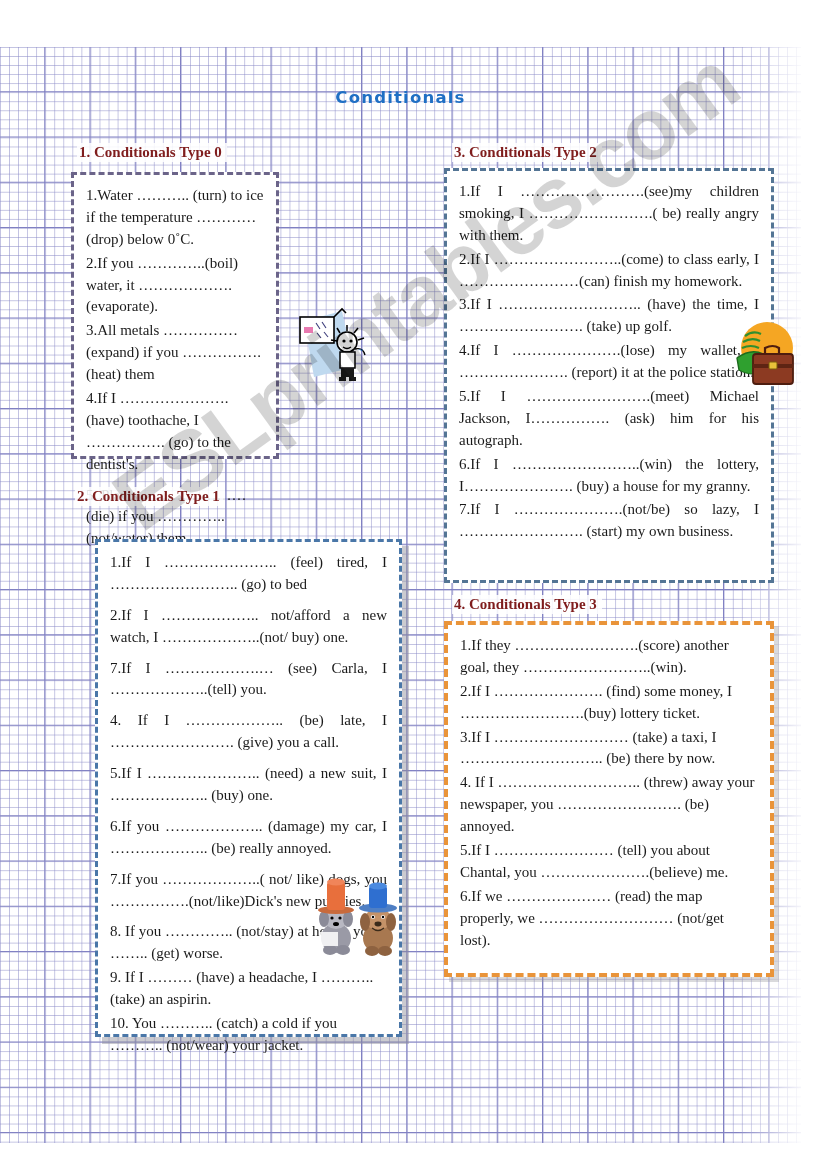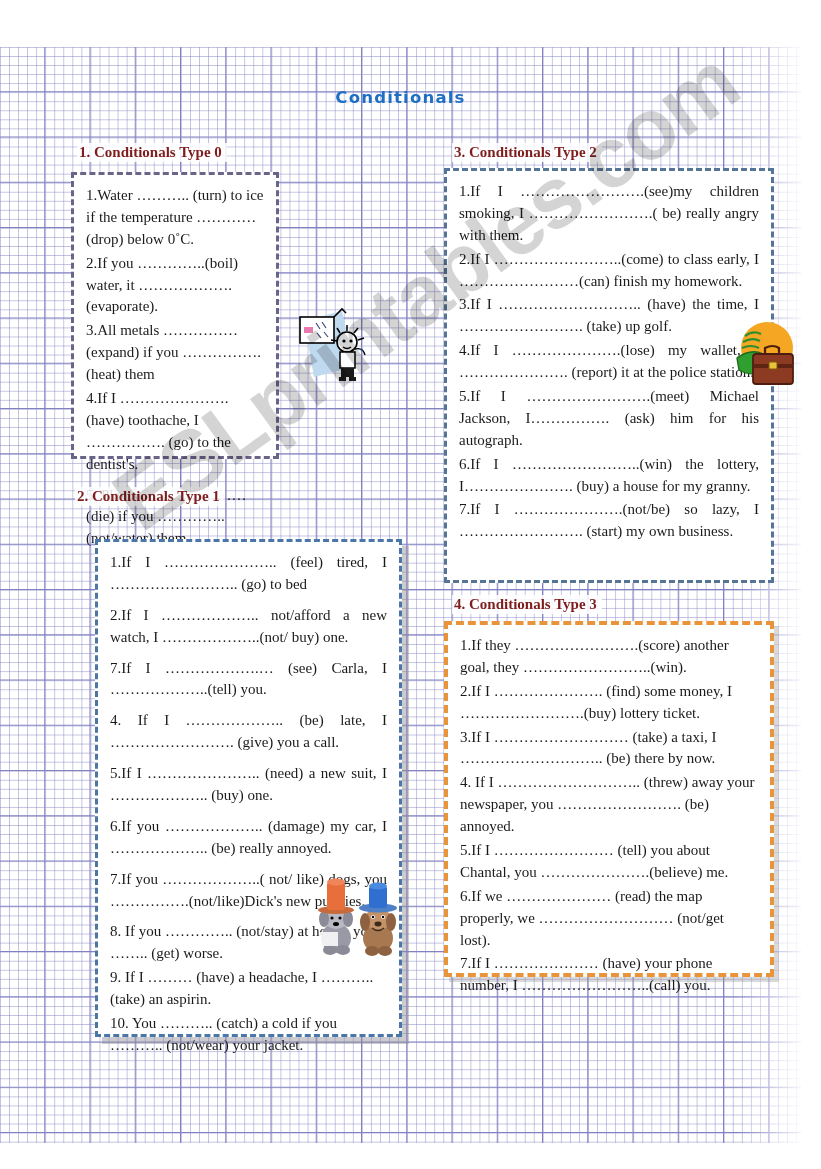--- a/index.html
+++ b/index.html
@@ -245,16 +245,15 @@
 
 <div class="sec-heading" style="left:452px; top:595px;">4. Conditionals Type 3</div>
 
 <div class="box" id="box4">
   <p>1.If they …………………….(score) another goal, they ……………………..(win).</p>
   <p>2.If I …………………. (find) some money, I …………………….(buy) lottery ticket.</p>
   <p>3.If I ……………………… (take) a taxi, I ……………………….. (be) there by now.</p>
   <p>4. If I ……………………….. (threw) away your newspaper, you ……………………. (be) annoyed.</p>
   <p>5.If I …………………… (tell)  you about Chantal, you ………………….(believe) me.</p>
   <p>6.If we ………………… (read) the map properly, we ……………………… (not/get lost).</p>
-  <p>7.If I  ………………… (have) your phone number, I ……………………..(call) you.</p>
 </div>
 
 <div id="watermark">ESLprintables.com</div>
 
 </body></html>

